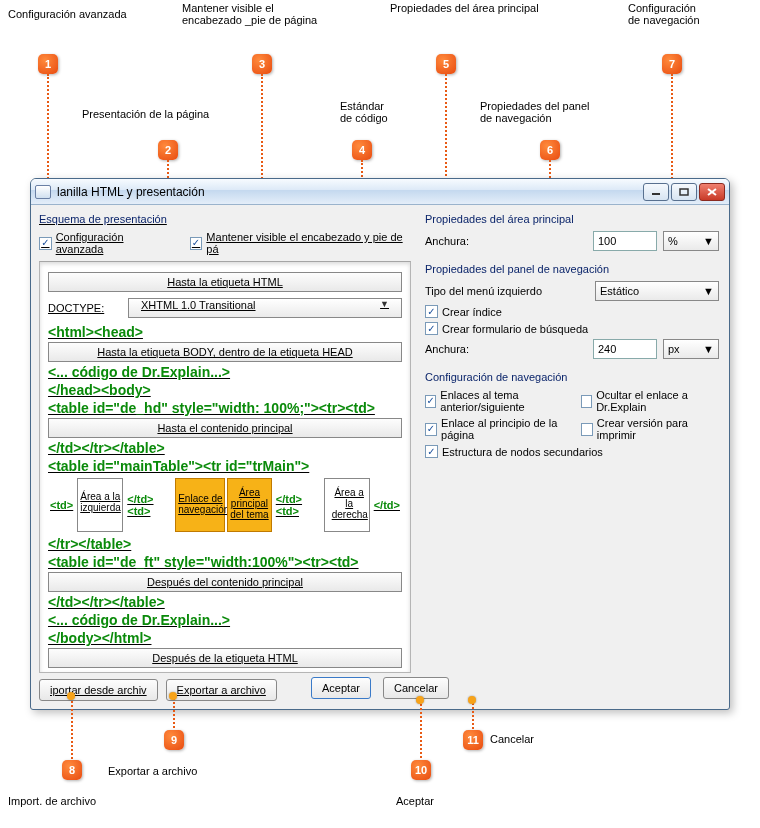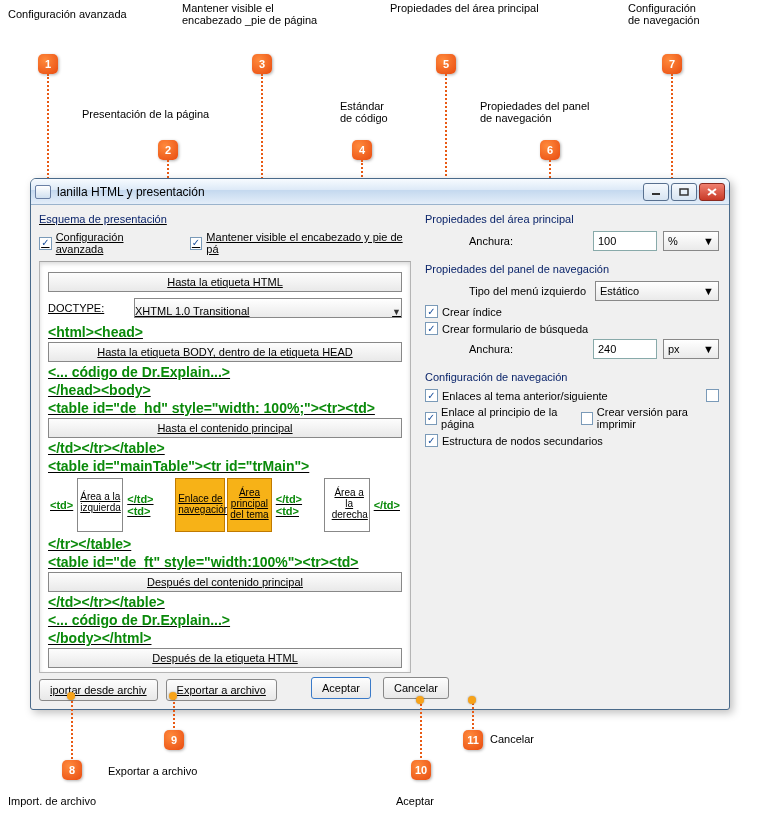--- a/index.html
+++ b/index.html
@@ -128,44 +128,44 @@
     width:100%;
     height:20px;
     border:1px solid #888;
     background: linear-gradient(#fdfdfd,#e9e9e9);
     font-size:11px;
     text-align:center;
     line-height:18px;
     color:#000;
     margin:2px 0;
   }
-  .doctype-row { display:flex; align-items:center; margin:6px 0; gap:6px;}
+  .doctype-row { display:flex; align-items:center; margin:6px 0; gap:0;}
   .dropdown {
     height:20px; border:1px solid #888;
     background:linear-gradient(#fff,#eaeaea);
-    display:flex; align-items:flex-end; padding:0 0;
+    display:flex; align-items:flex-start; padding:0 12px;
     justify-content: space-between;
   }
   .dropdown .arrow { font-size:9px; color:#333; }
   .code { color:#0a8a0a; font-weight:bold; font-size:14px; margin:2px 0; }
   .table-layout { display:flex; align-items:stretch; gap:2px; margin:4px 0;}
   .cell-nav, .cell-main { background:#f7b217; border:1px solid #c07a00; }
   .cell-nav { width:50px; height:54px; }
   .cell-main { width:50px; height:54px; }
   .cell-side { width:46px; height:54px; border:1px solid #888; background:#fff;}
   .cell-lbl { font-size:10px; text-align:center; padding:2px; line-height:1.1;}
   .tag { color:#0a8a0a; font-weight:bold; font-size:11px; align-self:center; padding:0 2px;}
   .btnrow { display:flex; gap:8px; margin-top:6px;}
   .btn {
     height:22px; padding:0 10px; border:1px solid #888;
     background:linear-gradient(#fdfdfd,#e8e8e8);
     font-size:11px; line-height:20px; border-radius:3px;
   }
   .right-field-row { display:flex; align-items:center; margin:2px 0; }
-  .right-field-row .lbl { flex:1;margin-left:44px; }
+  .right-field-row .lbl { flex:1; }
   .text-input {
     width:64px; height:20px; border:1px solid #8aa; background:#fff;
     padding:0 4px; line-height:18px; font-size:11px;
   }
   .small-dd {
     width:56px; height:20px; border:1px solid #888;
     background:linear-gradient(#fff,#eaeaea);
     display:flex; align-items:center; justify-content:space-between;
     padding:0 4px; font-size:11px; margin-left:6px;
   }
@@ -345,20 +345,21 @@
           <span class="arrow">▼</span>
         </div>
       </div>
 
       <div class="section-title" style="margin-top:10px;">Configuración de navegación</div>
       <div class="row">
         <span class="chk">✓</span>
           <label>Enlaces al tema anterior/siguiente</label>
         <span style="flex:1;"></span>
         <span class="chk unchecked">✓</span>
+          <label>Ocultar el enlace a Dr.Explain</label>
       </div>
       <div class="row">
         <span class="chk">✓</span>
           <label>Enlace al principio de la página</label>
         <span style="flex:1;"></span>
         <span class="chk unchecked">✓</span>
           <label>Crear versión para imprimir</label>
       </div>
       <div class="row">
           <span class="chk">✓</span>

